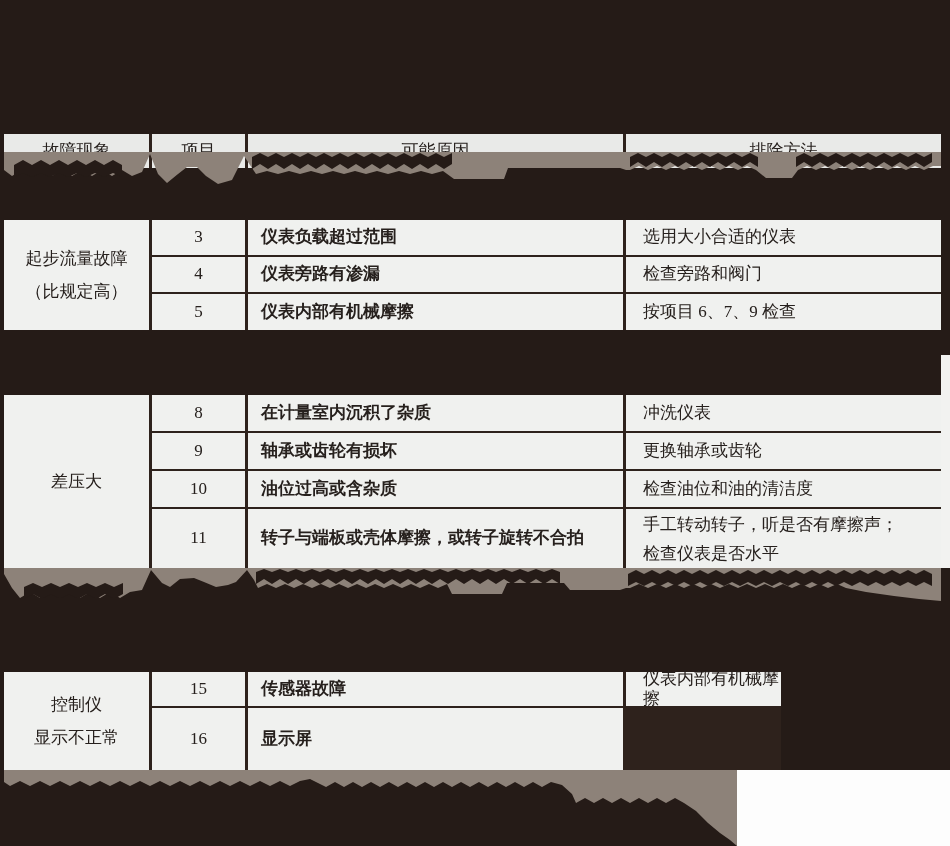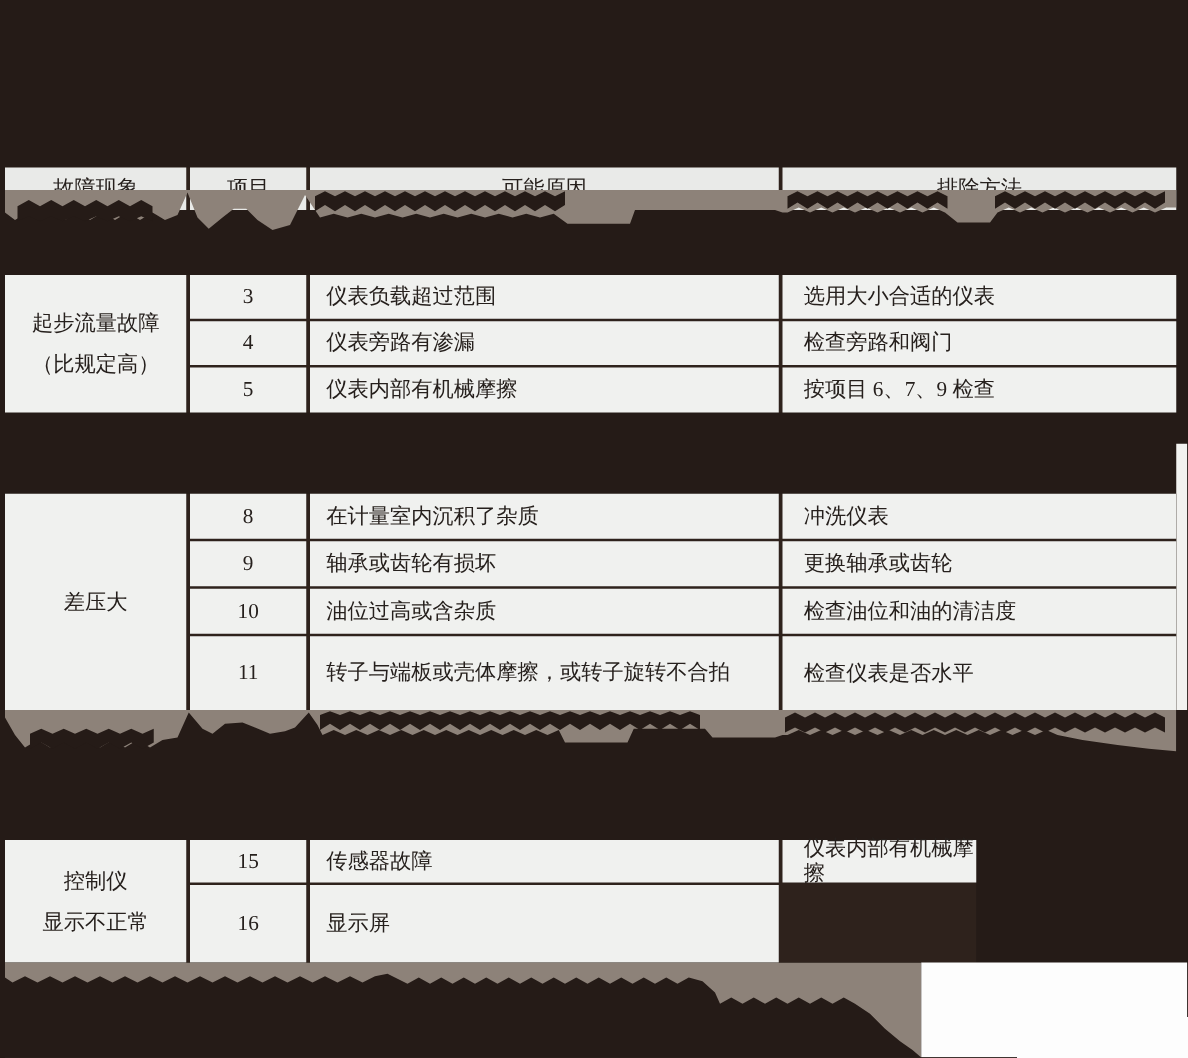--- a/index.html
+++ b/index.html
@@ -12,21 +12,21 @@
     grid-template-columns:145px 93px 375px 1fr;
     column-gap:3px;background:#2e221c;
   }
   #hdr{top:134px;width:937px;height:34px;grid-template-rows:34px;}
   #sec1{top:220px;width:937px;height:110px;grid-template-rows:35px 35px 36px;row-gap:2px;}
   #sec2{top:395px;width:937px;height:173px;grid-template-rows:36px 36px 36px 59px;row-gap:2px;}
   #sec3{top:672px;width:777px;height:98px;grid-template-rows:34px 62px;row-gap:2px;}
   .cell{background:#f0f1ef;display:flex;align-items:center;font-size:17px;line-height:1.2;}
   .hcell{background:#e9eae8;justify-content:center;}
   .num{justify-content:center;}
-  .cause{padding-left:13px;}
+  .cause{padding-left:13px;font-weight:bold;}
   .remedy{padding-left:17px;align-items:center;}
   .col{flex-direction:column;justify-content:center;}
   .phen{text-align:center;line-height:33px;}
   .ml{align-items:flex-start;line-height:29px;}
   .span2{grid-row:1/3;} .span3{grid-row:1/4;} .span4{grid-row:1/5;}
   .torn{position:absolute;left:4px;display:block;}
   #tornA{top:152px;} #tornB{top:568px;} #tornC{top:770px;}
   .frag-right{position:absolute;left:941px;top:355px;width:9px;height:213px;background:#f2f2f0;}
   .frag-bottom{position:absolute;left:737px;top:770px;width:213px;height:76px;background:#fdfdfd;}
 </style>
@@ -125,20 +125,21 @@
     <div class="cell remedy">
         <span>检查油位和油的清洁度</span>
       </div>
     <div class="cell num">
         <span>11</span>
       </div>
     <div class="cell cause">
         <span>转子与端板或壳体摩擦，或转子旋转不合拍</span>
       </div>
     <div class="cell remedy col ml">
+      <span>手工转动转子，听是否有摩擦声；</span>
       <span>检查仪表是否水平</span>
     </div>
   </div>
 
   <svg class="torn" id="tornB" width="937" height="56">
     <polygon id="pB" fill="#8d8279" points="0,0 937,0 937,33 915,31 890,28 862,24 842,20 833,16 824,20 815,16 806,20 797,16 788,20 779,16 770,20 761,16 752,20 743,16 734,20 725,16 716,20 707,16 698,20 689,16 680,20 671,16 662,20 653,16 644,20 635,16 626,20 622,20 616,22 566,22 560,15 503,15 498,26 448,26 443,16 434,20 425,16 416,20 407,16 398,20 389,16 380,20 371,16 362,20 353,16 344,20 335,16 326,20 317,16 308,20 299,16 290,20 281,16 272,20 263,16 254,20 250,12 243,2 232,14 224,17 212,19 200,14 190,10 176,11 166,19 158,15 147,2 138,22 126,24 116,30 106,24 96,30 86,24 76,30 66,24 56,30 46,24 36,30 26,24 16,30 8,20 0,6"></polygon>
     <polygon id="pB1" fill="#251b17" points="20,19 29,15 38,19 47,15 56,19 65,15 74,19 83,15 92,19 101,15 110,19 119,15 119,26 110,31 101,26 92,31 83,26 74,31 65,26 56,31 47,26 38,31 29,26 20,31"></polygon>
     <polygon id="pB2" fill="#251b17" points="252,4 260,1 268,4 276,1 284,4 292,1 300,4 308,1 316,4 324,1 332,4 340,1 348,4 356,1 364,4 372,1 380,4 388,1 396,4 404,1 412,4 420,1 428,4 436,1 444,4 452,1 460,4 468,1 476,4 484,1 492,4 500,1 508,4 516,1 524,4 532,1 540,4 548,1 556,4 556,16 548,11 540,16 532,11 524,16 516,11 508,16 500,11 492,16 484,11 476,16 468,11 460,16 452,11 444,16 436,11 428,16 420,11 412,16 404,11 396,16 388,11 380,16 372,11 364,16 356,11 348,16 340,11 332,16 324,11 316,16 308,11 300,16 292,11 284,16 276,11 268,16 260,11 252,16"></polygon>
     <polygon id="pB3" fill="#251b17" points="624,6 632,2 640,6 648,2 656,6 664,2 672,6 680,2 688,6 696,2 704,6 712,2 720,6 728,2 736,6 744,2 752,6 760,2 768,6 776,2 784,6 792,2 800,6 808,2 816,6 824,2 832,6 840,2 848,6 856,2 864,6 872,2 880,6 888,2 896,6 904,2 912,6 920,2 928,6 928,18 920,14 912,18 904,14 896,18 888,14 880,18 872,14 864,18 856,14 848,18 840,14 832,18 824,14 816,18 808,14 800,18 792,14 784,18 776,14 768,18 760,14 752,18 744,14 736,18 728,14 720,18 712,14 704,18 696,14 688,18 680,14 672,18 664,14 656,18 648,14 640,18 632,14 624,18"></polygon>
   </svg>

